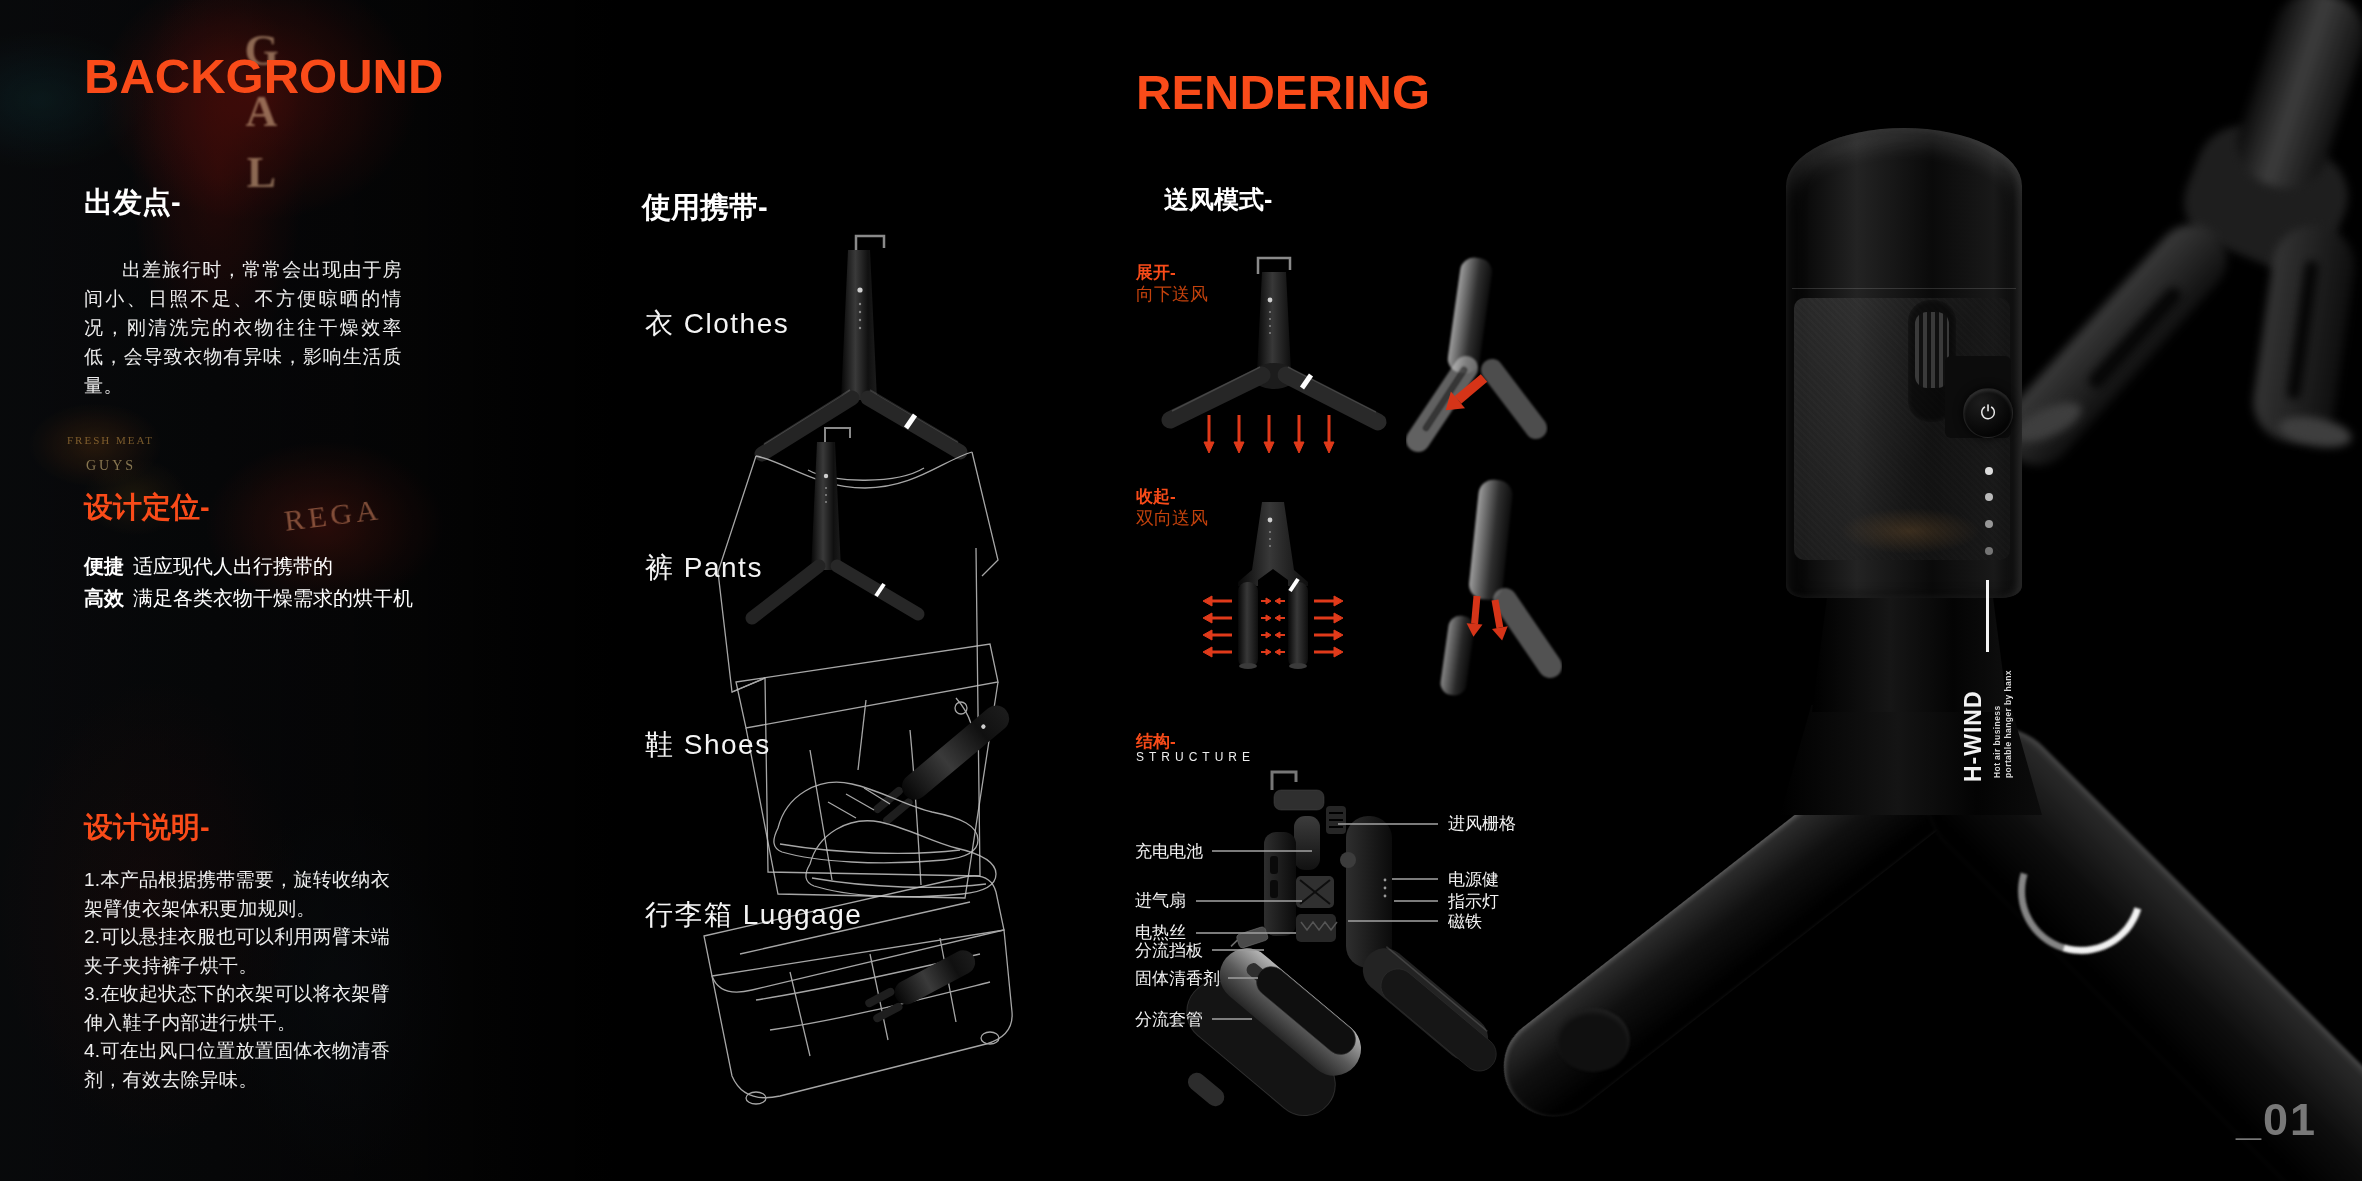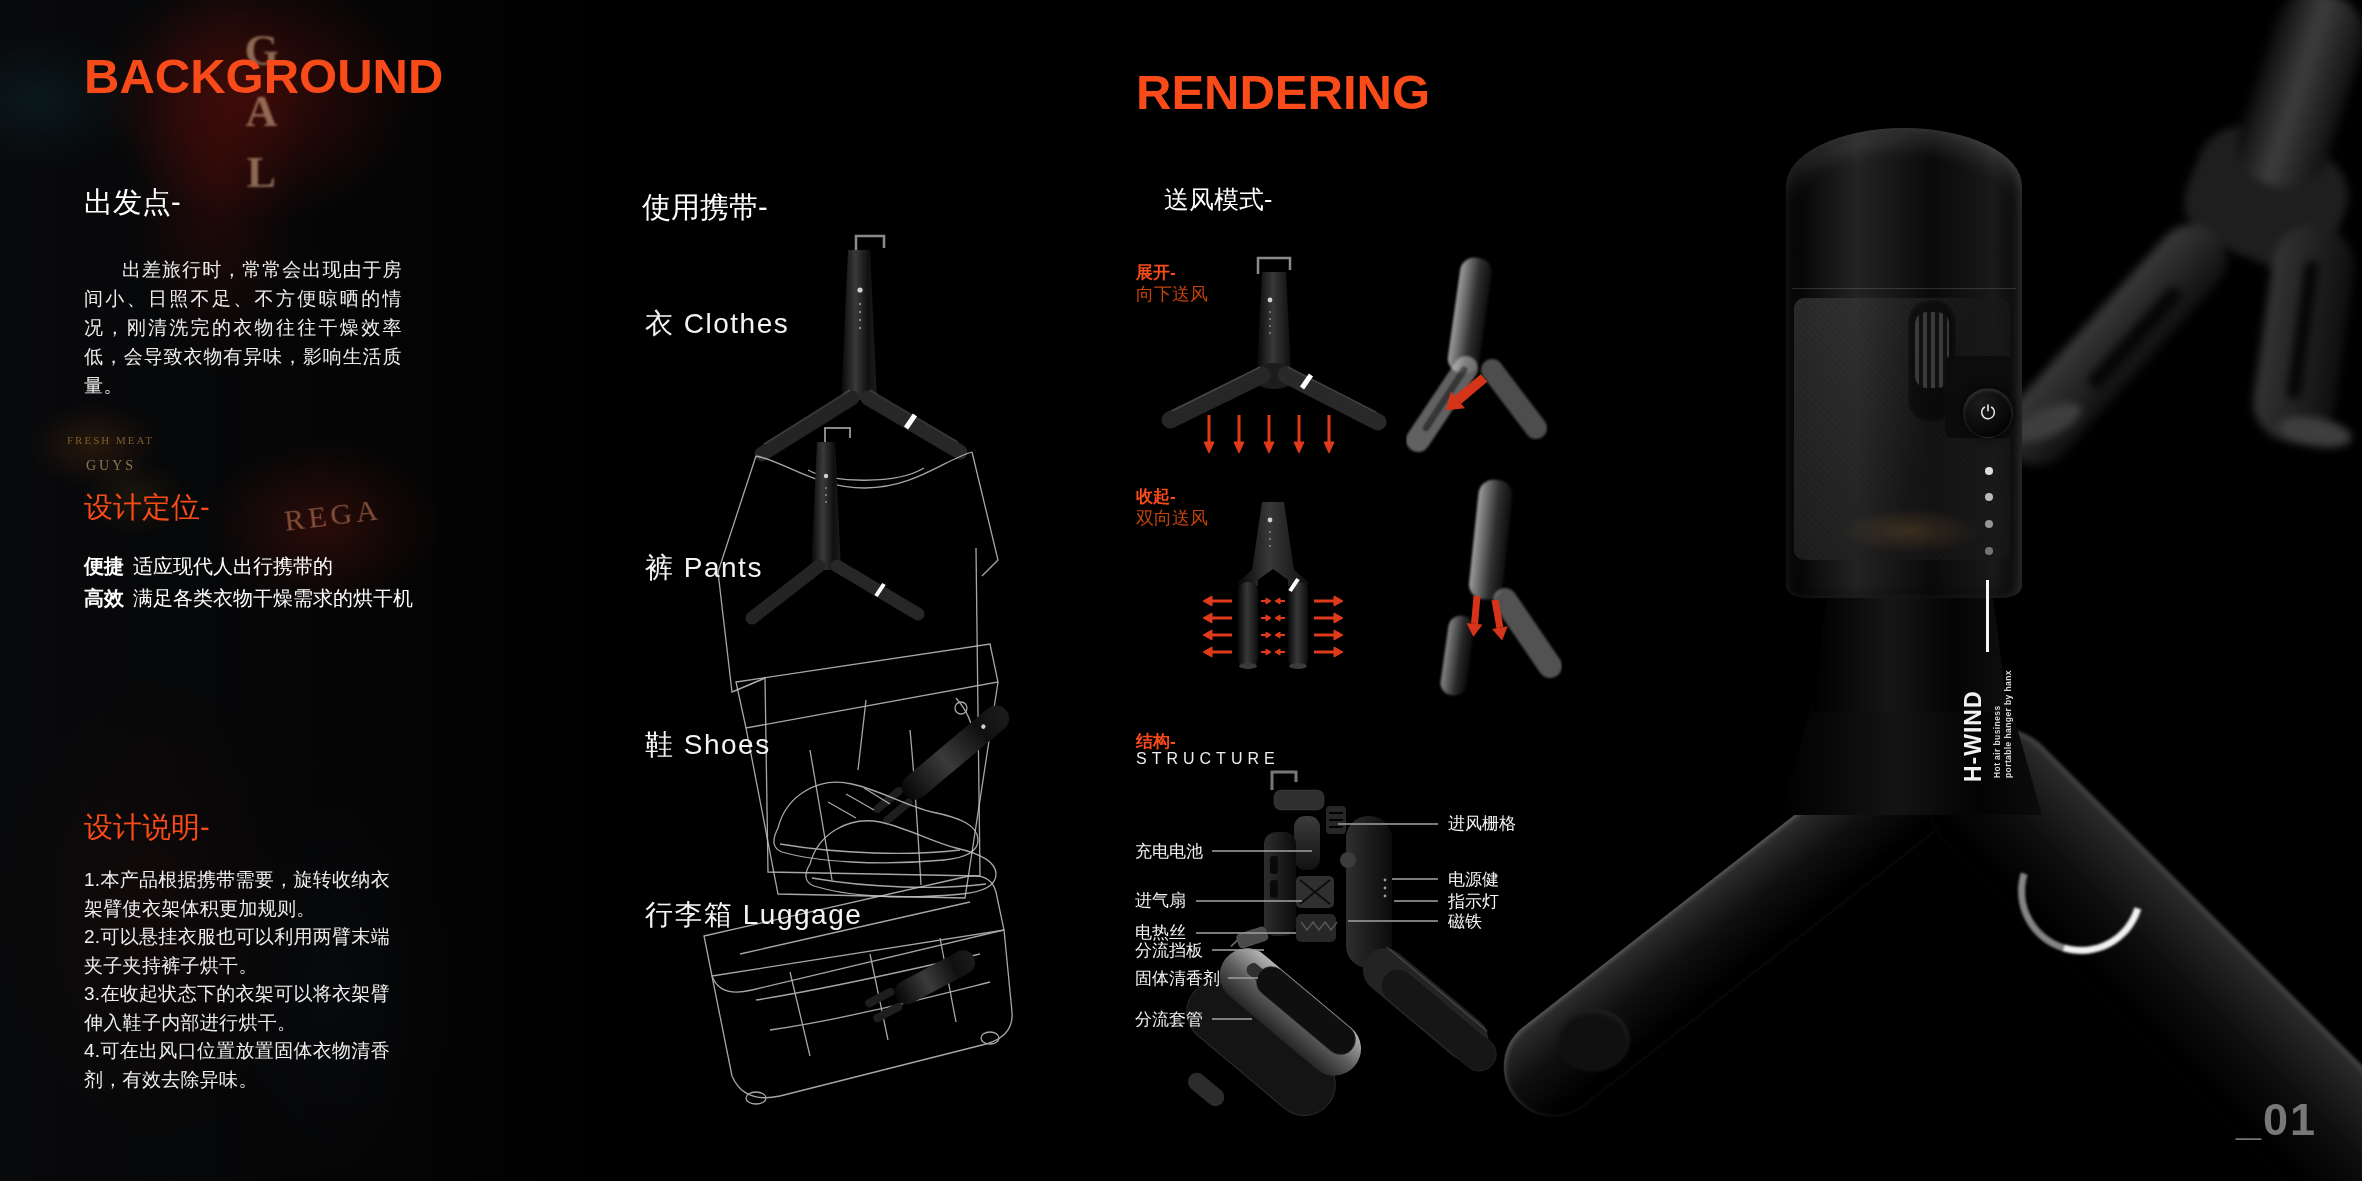--- a/index.html
+++ b/index.html
@@ -23,36 +23,36 @@
   .sign{position:absolute;font-family:"Liberation Serif","DejaVu Serif",serif;z-index:1;}
   .sign-gal{left:236px;top:26px;writing-mode:vertical-rl;text-orientation:upright;
       font-size:44px;font-weight:bold;letter-spacing:12px;color:rgba(242,200,158,.50);filter:blur(1px);}
   .sign-rega{left:284px;top:498px;font-size:30px;color:rgba(236,150,108,.48);
       transform:rotate(-7deg);letter-spacing:4px;filter:blur(.6px);}
   .sign-fresh{left:56px;top:434px;font-size:11px;color:rgba(242,182,84,.45);letter-spacing:2px;margin-left:11px;}
   .sign-guys{left:86px;top:458px;font-size:14px;color:rgba(250,222,150,.5);letter-spacing:3px;}
 
   
   .big-title{position:absolute;font-size:49px;font-weight:bold;color:#F94B19;letter-spacing:0;z-index:3;}
-  .h2{position:absolute;font-size:29px;font-weight:normal;color:#fff;z-index:3;}
+  .h2{position:absolute;font-size:29px;font-weight:bold;color:#fff;z-index:3;}
   .h2.orange{color:#F94B19;}
   .body-text{position:absolute;font-size:19px;line-height:1.52;color:#ededed;z-index:3;
       text-align:justify;letter-spacing:.5px;}
   .indent{text-indent:2em;}
   .pos-lines{position:absolute;left:84px;top:550px;font-size:20px;line-height:1.62;
       white-space:nowrap;z-index:3;}
   .pos-line .term{font-weight:bold;margin-right:9px;}
   .notes{position:absolute;left:84px;top:866px;width:320px;font-size:19px;line-height:1.5;
       color:#ededed;z-index:3;letter-spacing:.3px;}
 
   .carry-label{position:absolute;font-size:28px;letter-spacing:1.5px;color:#f4f4f4;z-index:3;}
 
   .mode-name{position:absolute;font-size:17px;font-weight:bold;color:#F94B19;z-index:3;}
   .mode-desc{position:absolute;font-size:18px;color:#c2410c;z-index:3;}
-  .structure-sub{position:absolute;font-size:16px;color:#eee;letter-spacing:5px;z-index:3;}
+  .structure-sub{position:absolute;font-size:12px;color:#eee;letter-spacing:5px;z-index:3;}
 
   .callout{position:absolute;font-size:17px;color:#f2f2f2;z-index:4;white-space:nowrap;}
   .cline{position:absolute;height:1.5px;background:#9a9a9a;opacity:.8;z-index:4;}
 
   svg{position:absolute;overflow:visible;z-index:2;}
   .art{z-index:2;}
 
   
   .hero-el{position:absolute;}
   .hero-cyl{left:1786px;top:128px;width:236px;height:470px;

